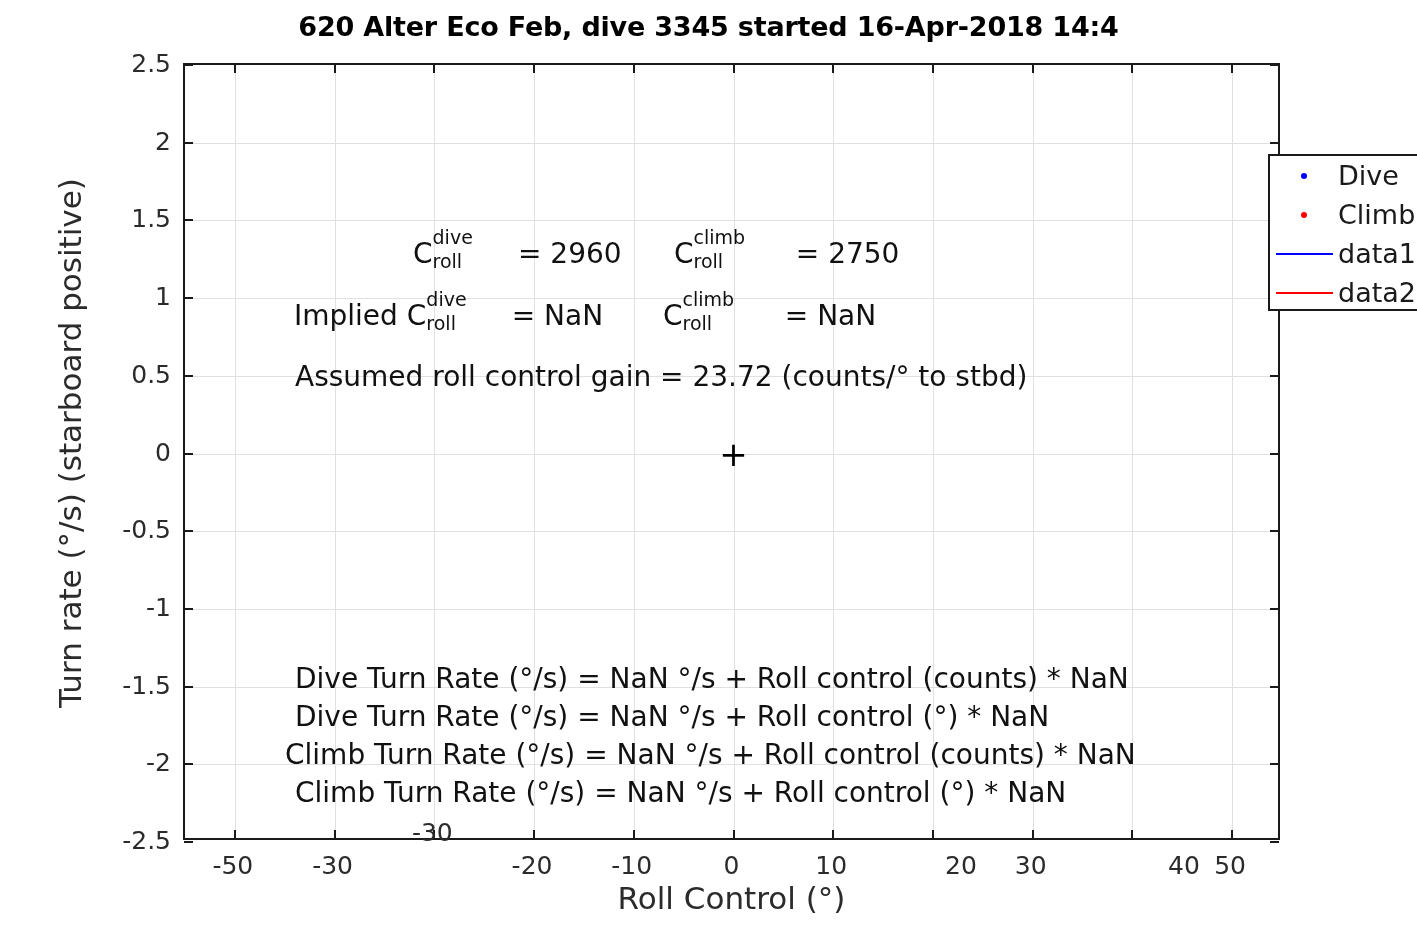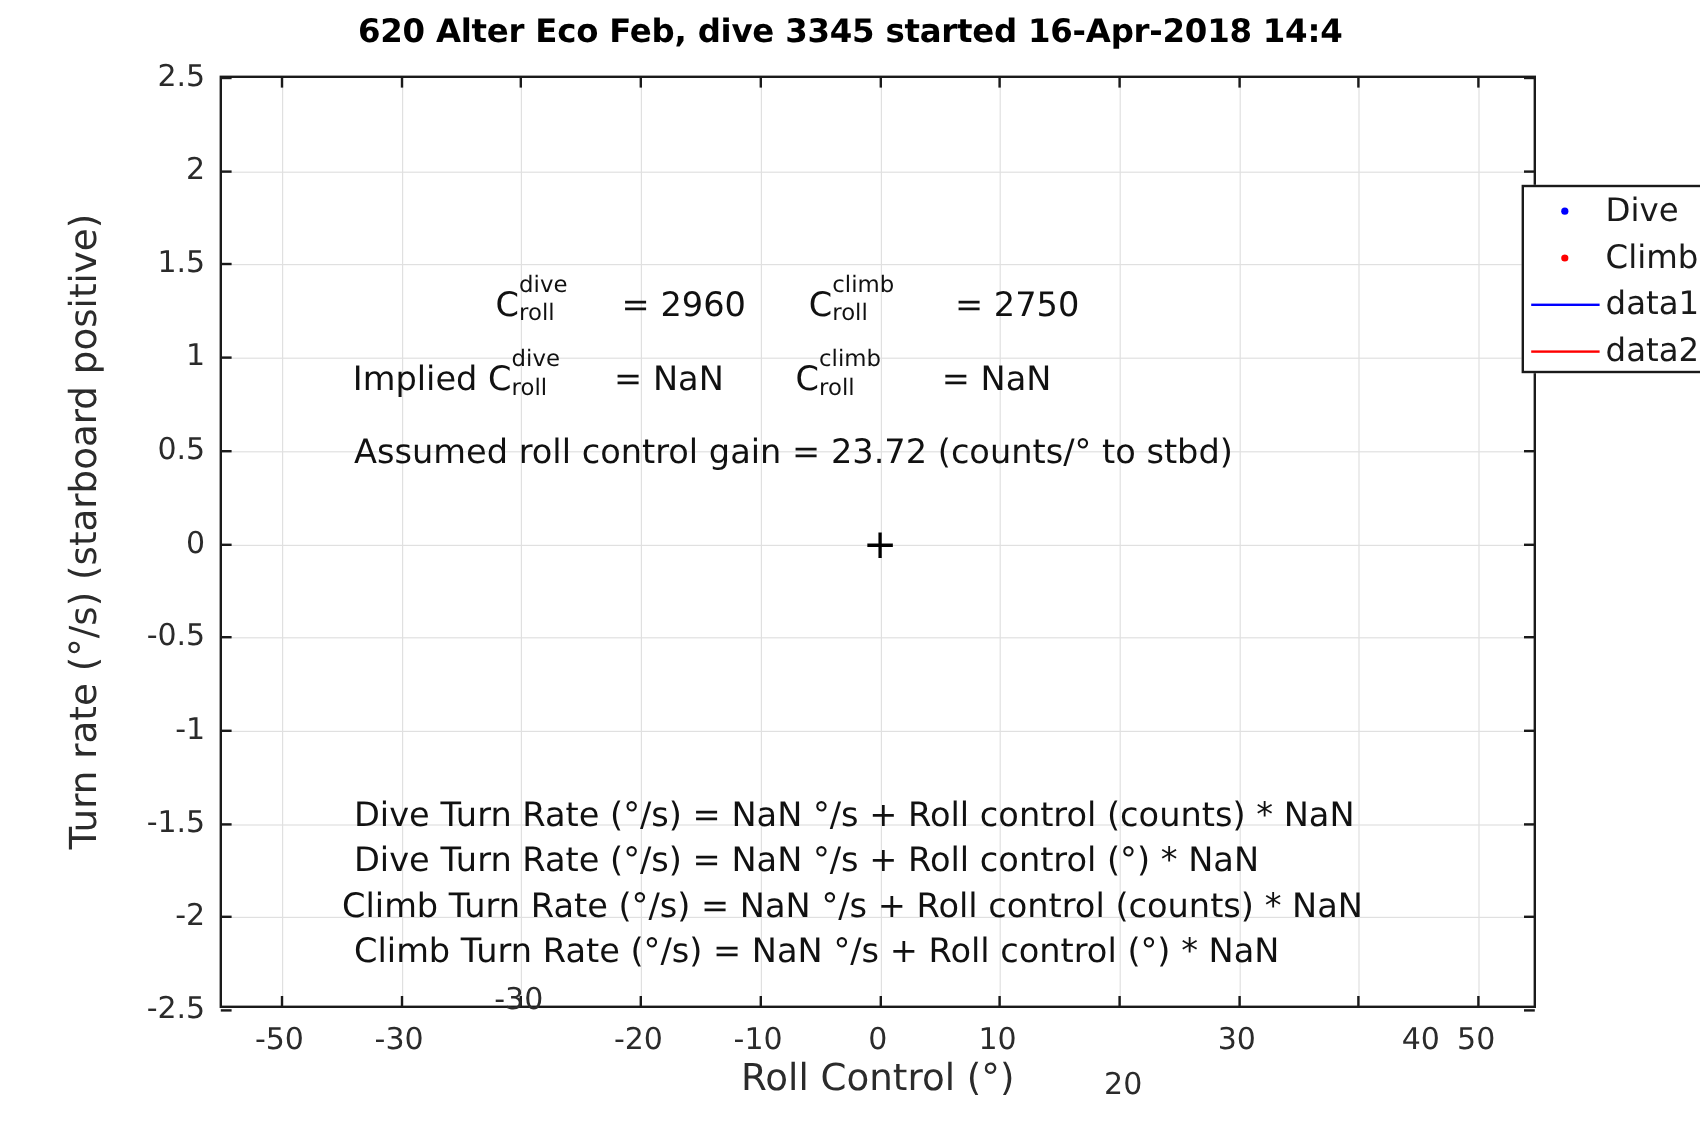--- a/index.html
+++ b/index.html
@@ -340,21 +340,21 @@
   </div>
 
   <div id="xticklabels-layer">
       <div class="xticklabel" style="left: 232.864px; top: 851px;">-50</div>
       <div class="xticklabel" style="left: 332.591px; top: 851px;">-30</div>
       <div class="xticklabel" style="left: 432.318px; top: 818px;">-30</div>
       <div class="xticklabel" style="left: 532.045px; top: 851px;">-20</div>
       <div class="xticklabel" style="left: 631.773px; top: 851px;">-10</div>
       <div class="xticklabel" style="left: 731.5px; top: 851px;">0</div>
       <div class="xticklabel" style="left: 831.227px; top: 851px;">10</div>
-      <div class="xticklabel" style="left: 936px; top: 851px; margin-top: 38px;">20</div>
+      <div class="xticklabel" style="left: 961px; top: 851px;">20</div>
       <div class="xticklabel" style="left: 1030.68px; top: 851px;">30</div>
       <div class="xticklabel" style="left: 1184px; top: 851px;">40</div>
       <div class="xticklabel" style="left: 1230.14px; top: 851px;">50</div>
     </div>
   <div id="yticklabels-layer">
       <div class="yticklabel" style="left: 59px; width: 112px; top: 840px;">-2.5</div>
       <div class="yticklabel" style="left: 59px; width: 112px; top: 762.3px;">-2</div>
       <div class="yticklabel" style="left: 59px; width: 112px; top: 684.6px;">-1.5</div>
       <div class="yticklabel" style="left: 59px; width: 112px; top: 606.9px;">-1</div>
       <div class="yticklabel" style="left: 59px; width: 112px; top: 529.2px; text-align: right;">-0.5</div>

